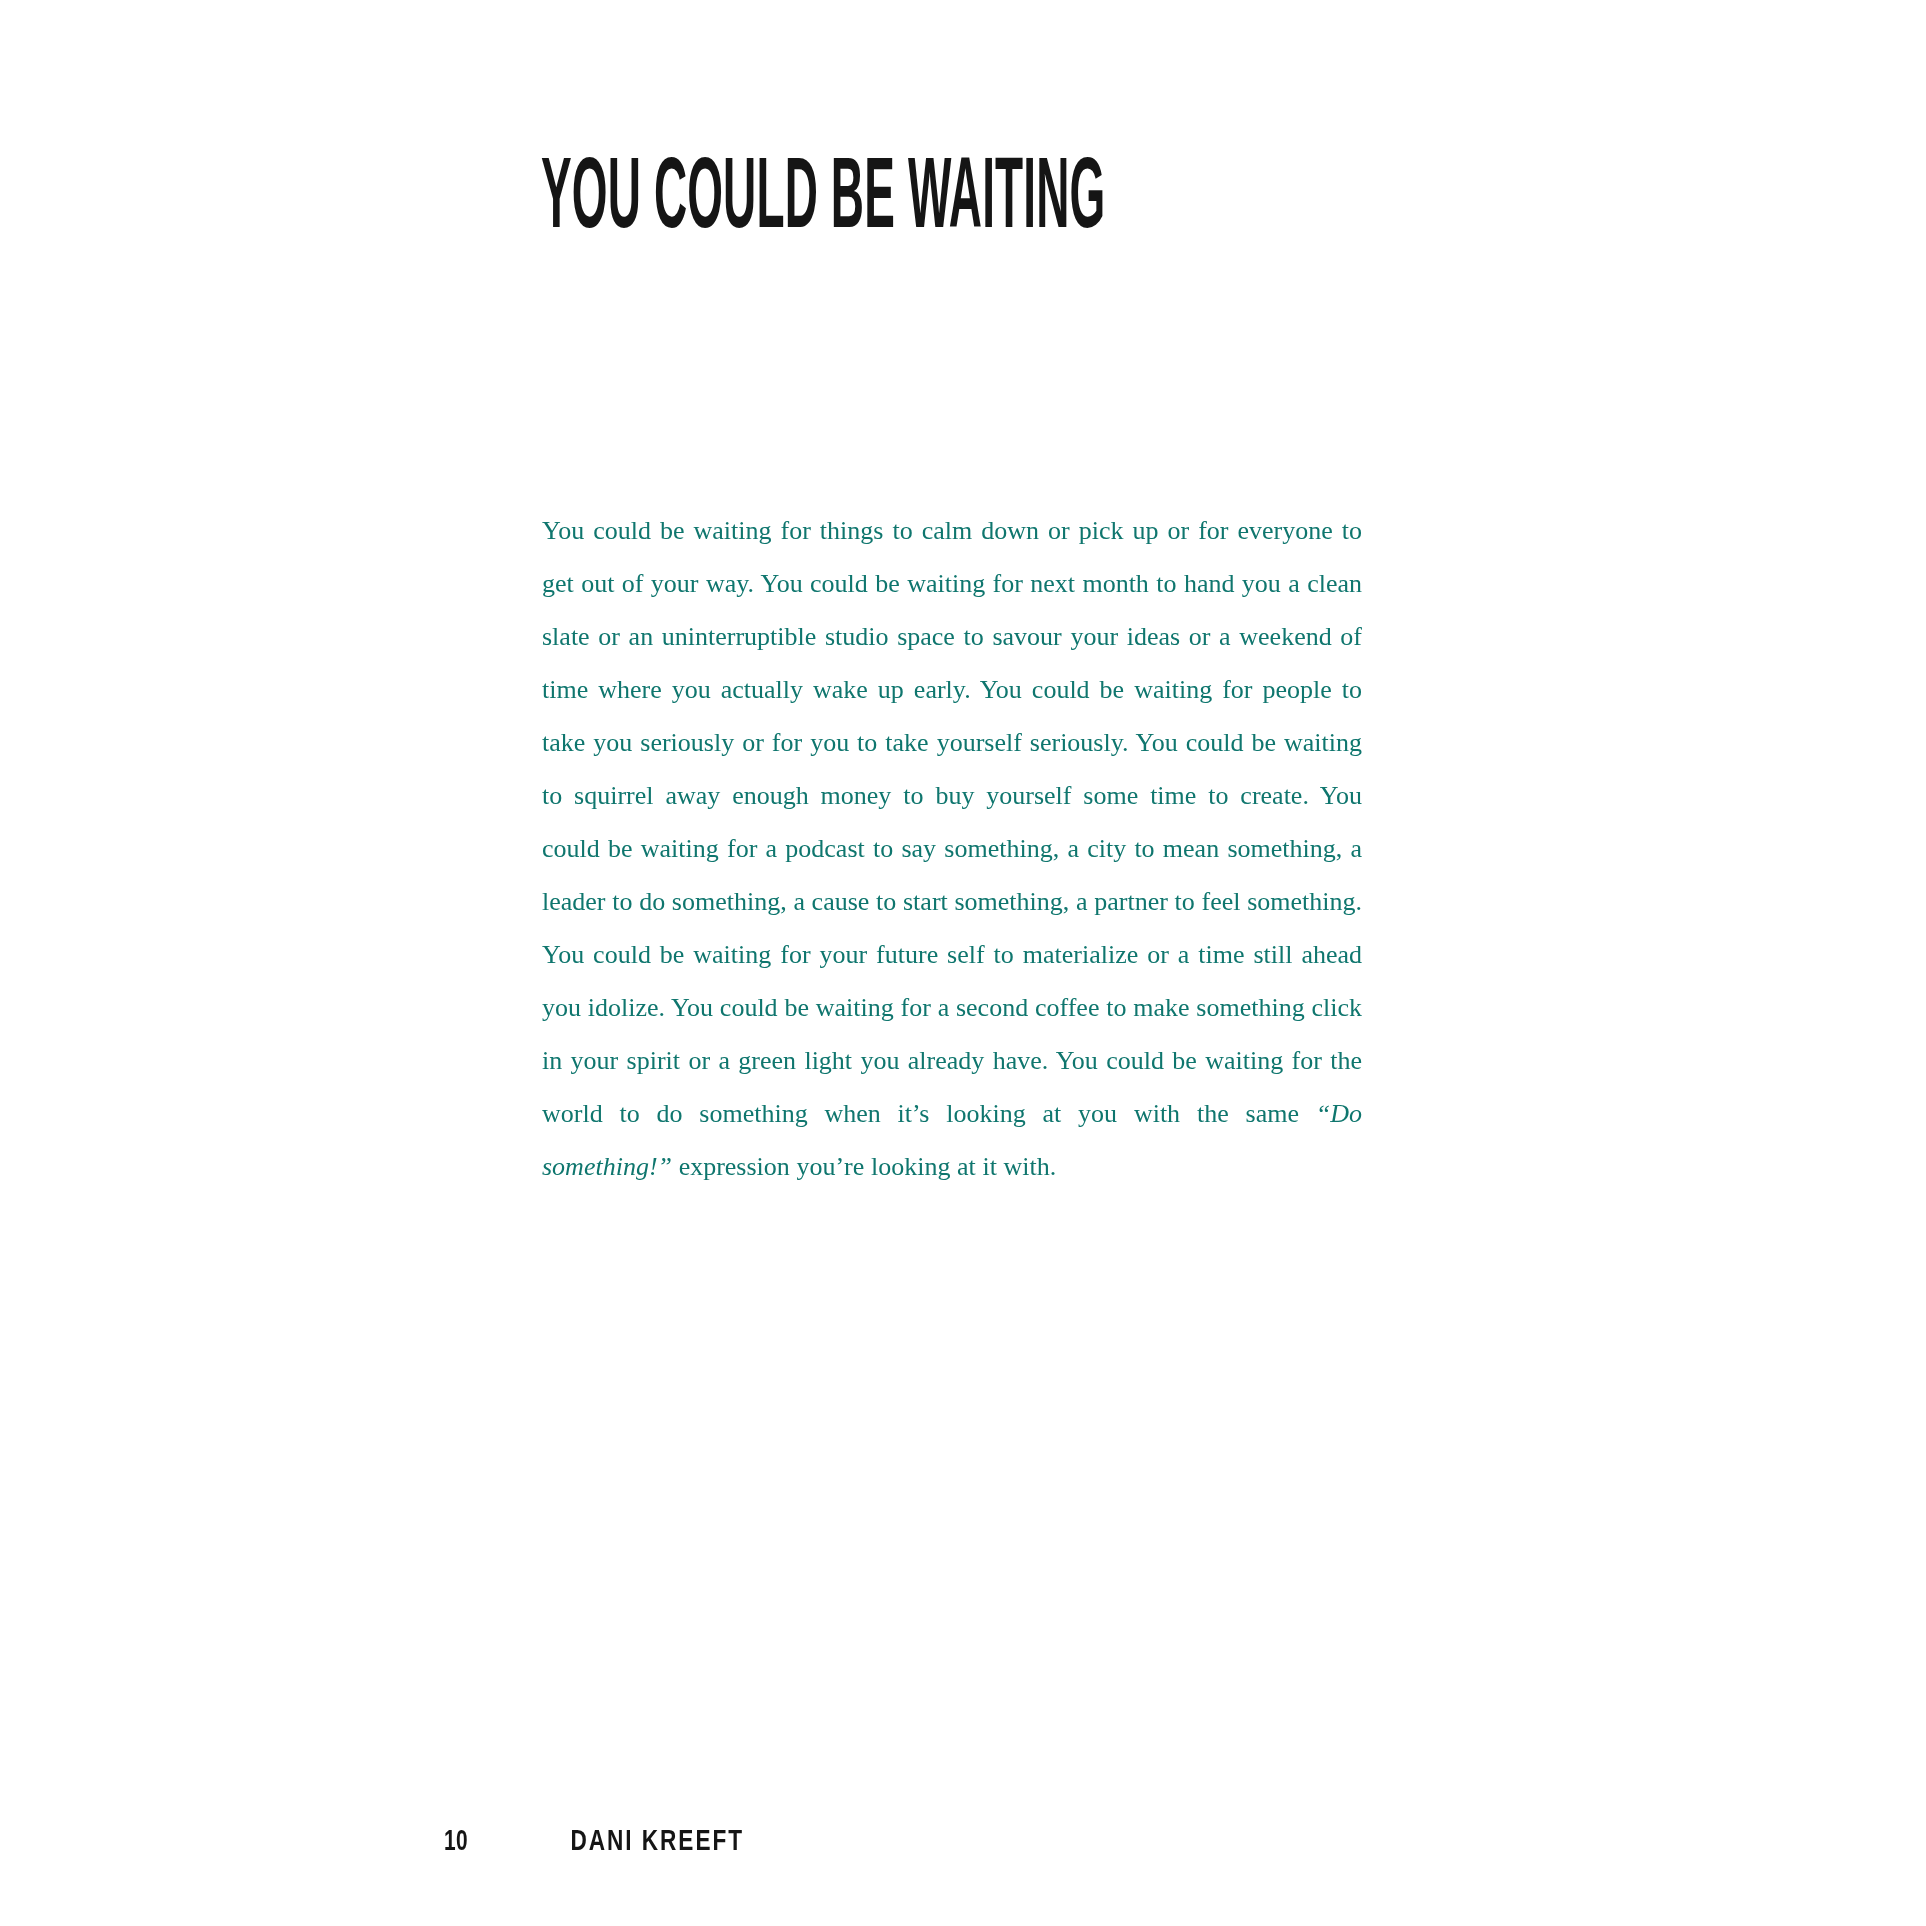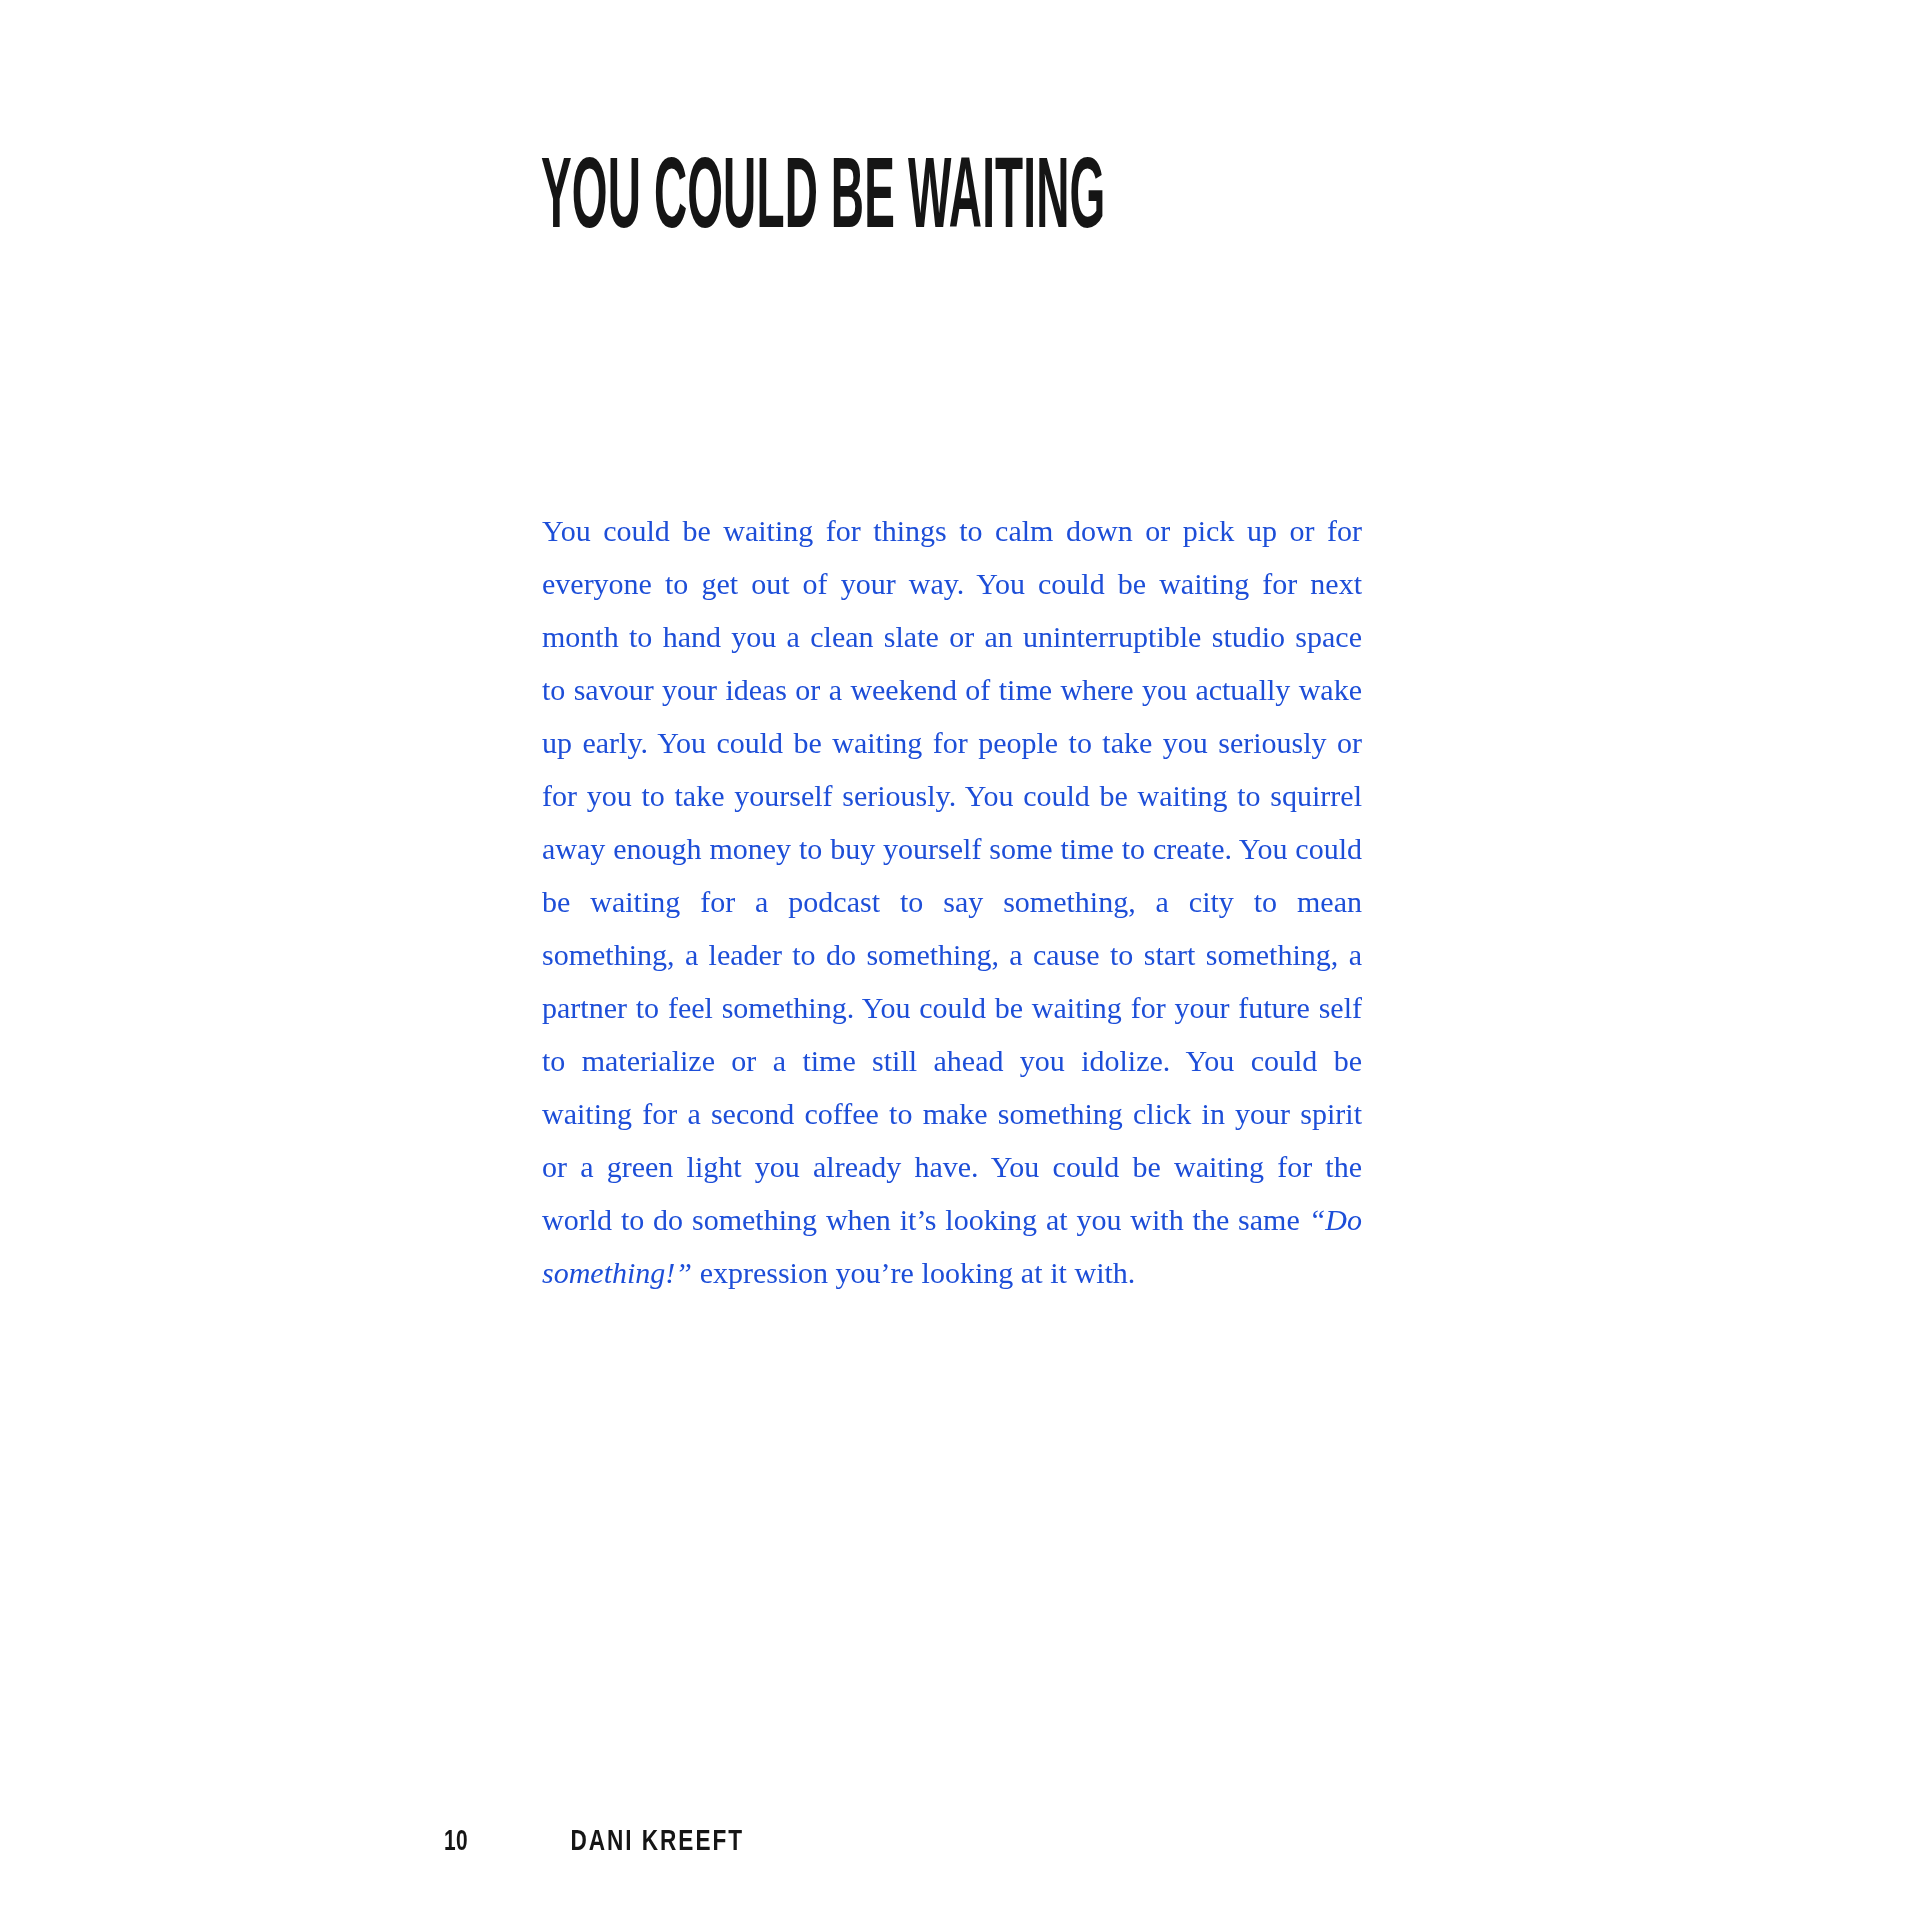--- a/index.html
+++ b/index.html
@@ -42,23 +42,23 @@
   .body-block {
     position: absolute;
     left: 542px;
     top: 504px;
     width: 820px;
   }
 
   .body-paragraph {
     margin: 0;
     font-family: "Liberation Serif", "DejaVu Serif", serif;
-    font-size: 30px;
+    font-size: 26px;
     line-height: 53px;
-    color: #1d4ed8;
+    color: #0f766e;
     text-align: justify;
     text-justify: inter-word;
     hyphens: none;
     -webkit-hyphens: none;
     word-spacing: 0.005em;
   }
 
   .body-paragraph em {
     font-style: italic;
   }

